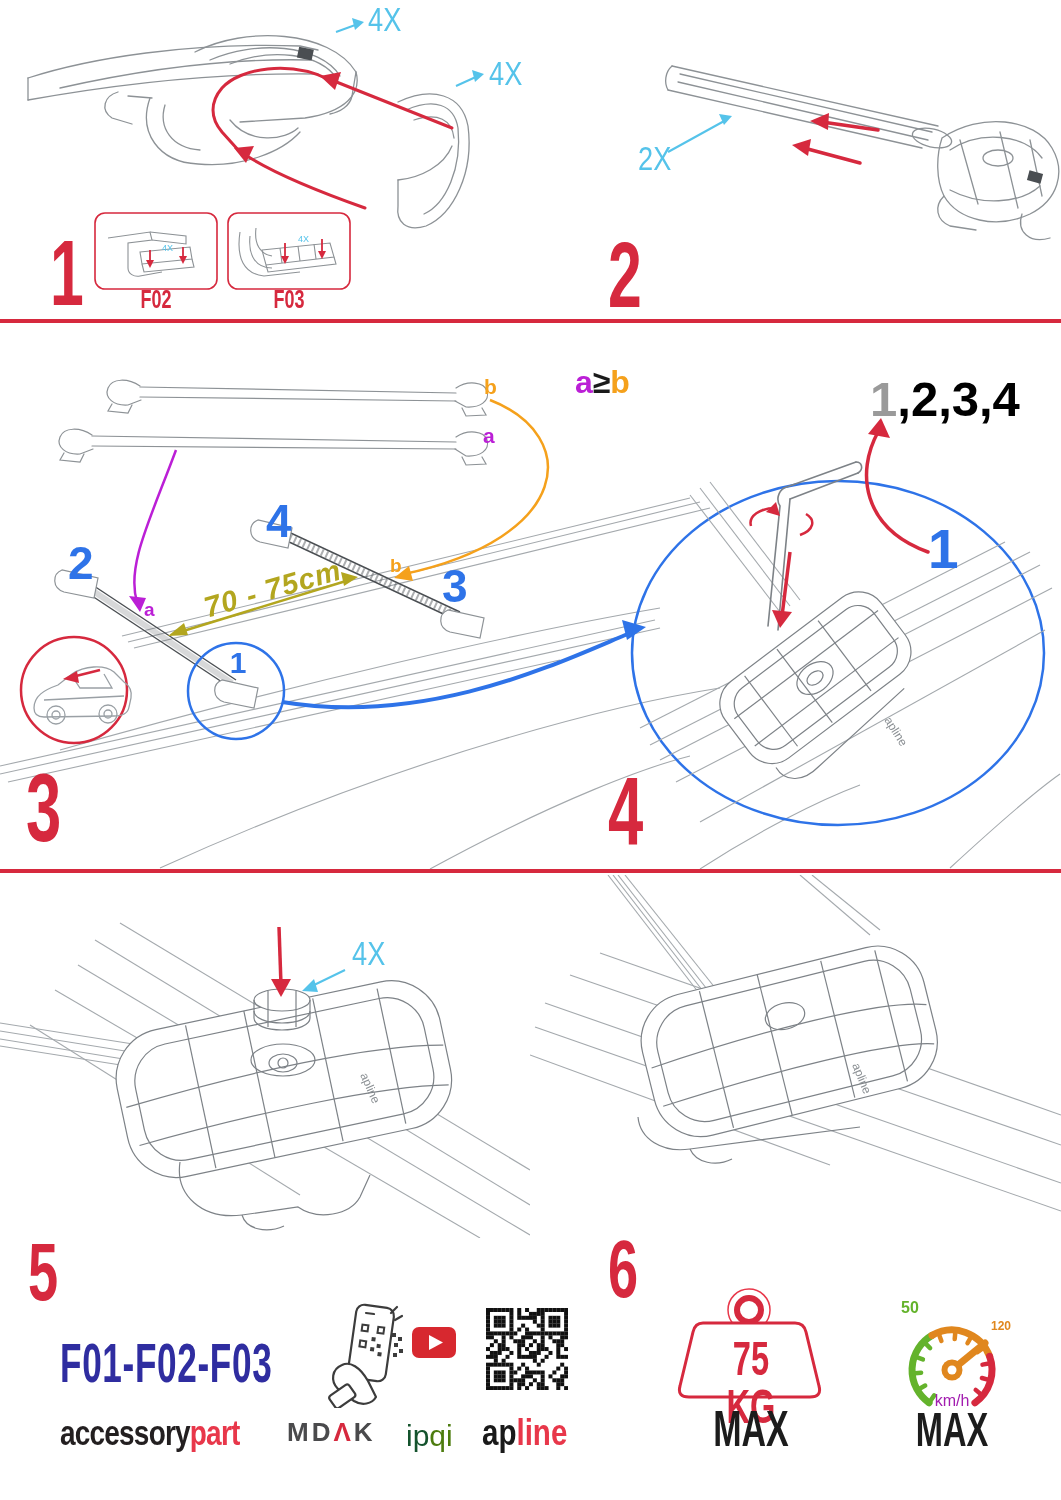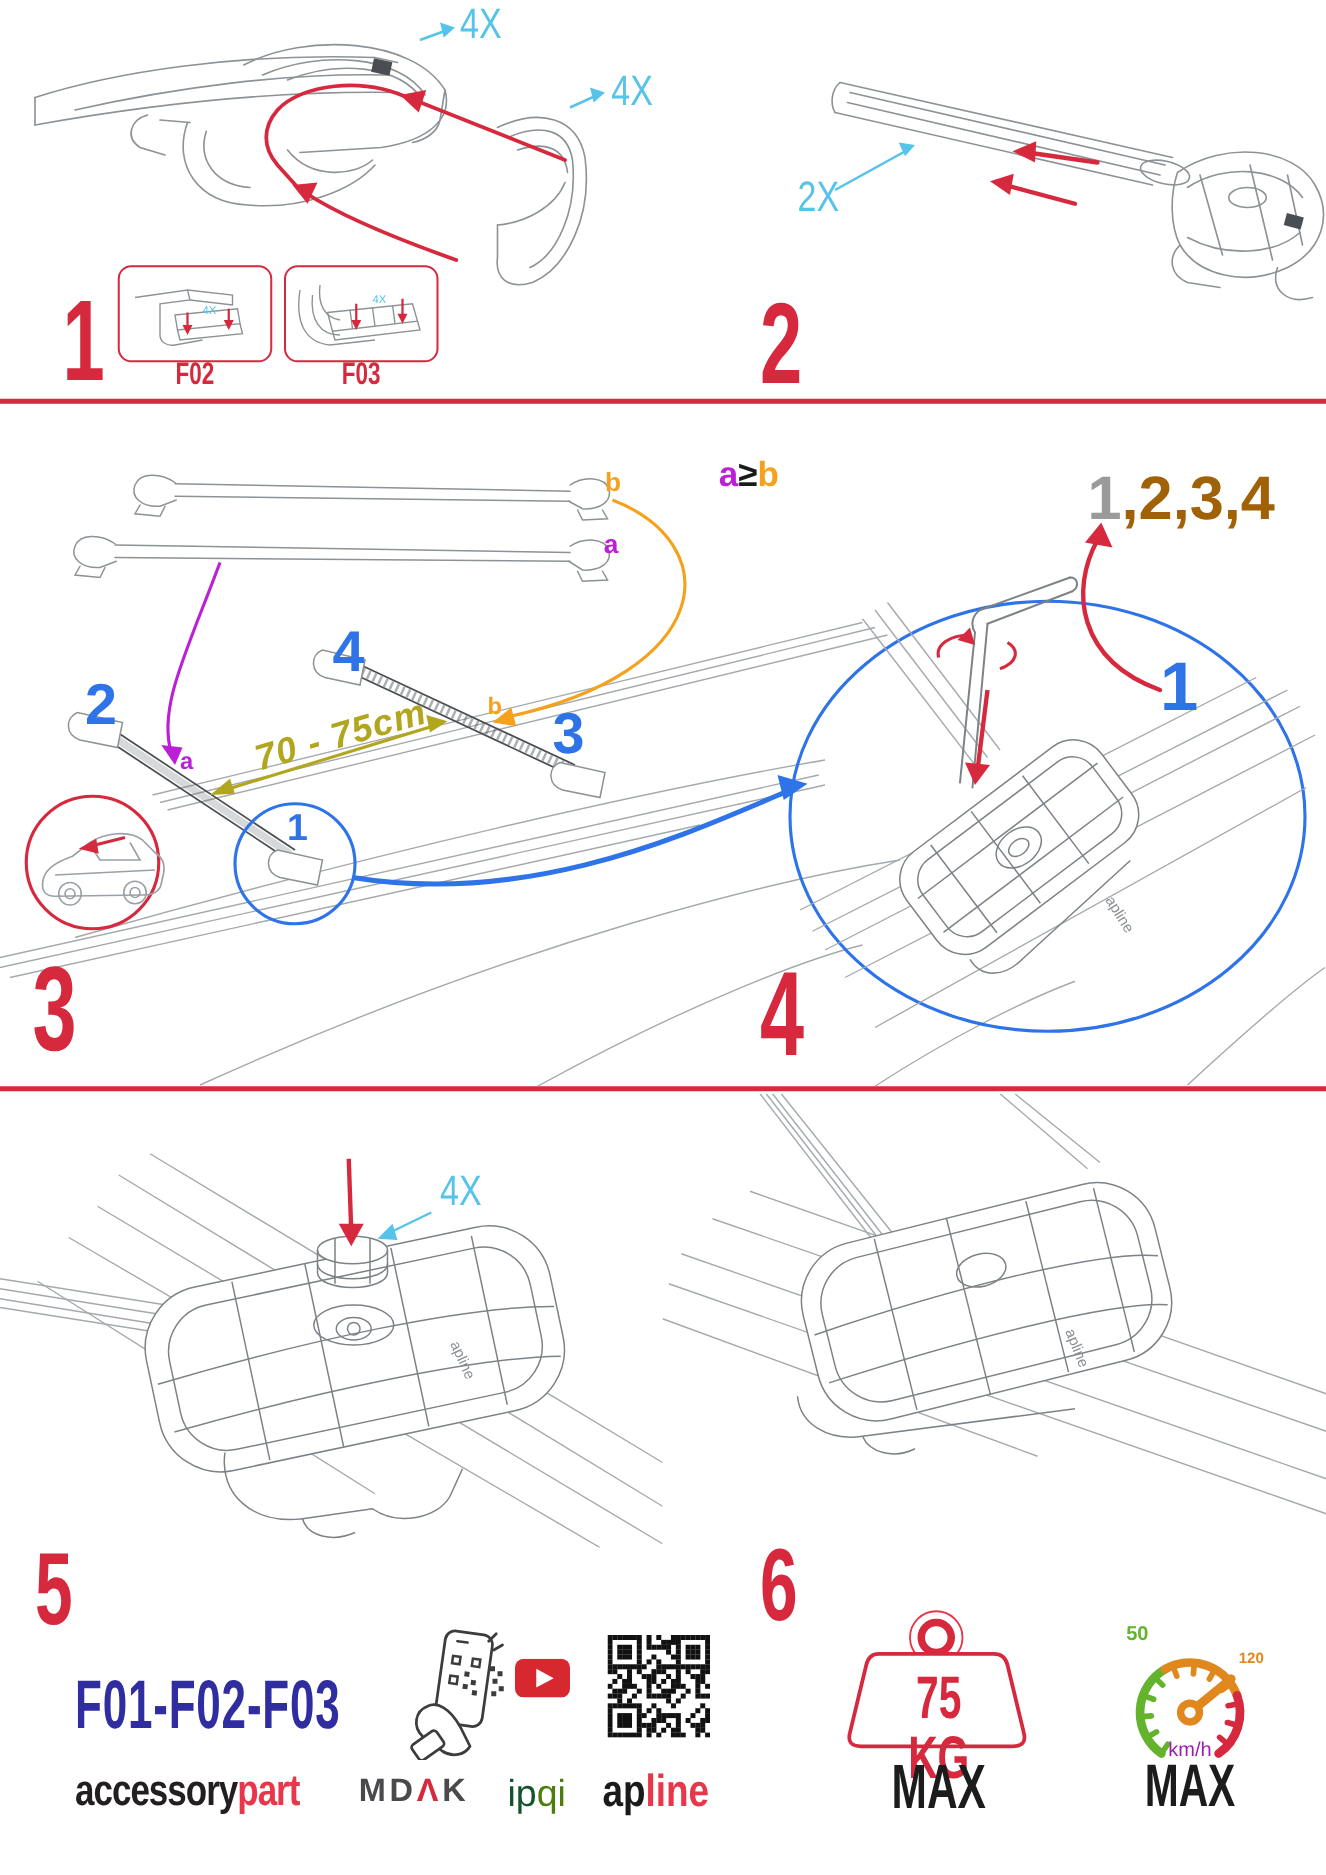--- a/index.html
+++ b/index.html
@@ -337,39 +337,39 @@
   <div class="abs num" style="left:608px;top:1228px;font-size:82px">6</div>
 
   <div class="abs qty" style="left:368px;top:2px;font-size:34px">4X</div>
   <div class="abs qty" style="left:489px;top:56px;font-size:34px">4X</div>
   <div class="abs qty" style="left:638px;top:141px;font-size:34px">2X</div>
   <div class="abs qty" style="left:352px;top:936px;font-size:34px">4X</div>
 
   <div class="abs insetlabel" style="left:95px;top:287px;width:122px;font-size:25px">F02</div>
   <div class="abs insetlabel" style="left:228px;top:287px;width:122px;font-size:25px">F03</div>
 
-  <div class="abs" style="left:575px;top:366px;font-size:28px;font-weight:700;line-height:1">
+  <div class="abs" style="left:575px;top:366px;font-size:32px;font-weight:700;line-height:1">
     <span style="color:#bb1fd6">a</span><span style="color:#1a1a1a">≥</span><span style="color:#f5a11c">b</span>
   </div>
 
   <div class="abs small-label" style="left:484px;top:376px;font-size:21px;color:#f5a11c">b</div>
   <div class="abs small-label" style="left:483px;top:425px;font-size:21px;color:#bb1fd6">a</div>
 
   <div class="abs bluepos" style="left:68px;top:540px;font-size:46px">2</div>
   <div class="abs bluepos" style="left:266px;top:498px;font-size:46px">4</div>
   <div class="abs bluepos" style="left:442px;top:563px;font-size:46px">3</div>
   <div class="abs bluepos" style="left:220px;top:648px;width:36px;text-align:center;font-size:30px">1</div>
 
   <div class="abs small-label" style="left:144px;top:600px;font-size:19px;color:#bb1fd6">a</div>
   <div class="abs small-label" style="left:390px;top:556px;font-size:19px;color:#f5a11c">b</div>
 
   <div class="abs" style="left:205px;top:592px;width:220px;font-size:29px;font-weight:700;font-style:italic;color:#b3a61f;transform:rotate(-16deg);transform-origin:0 50%;letter-spacing:1px">70 - 75cm</div>
 
   <div class="abs" style="left:870px;top:375px;font-size:49px;font-weight:700;line-height:1">
-    <span style="color:#9a9a9a">1</span><span style="color:#a16207">,2,3,4</span>
+    <span style="color:#9a9a9a">1</span><span style="color:#000000">,2,3,4</span>
   </div>
   <div class="abs bluepos" style="left:928px;top:522px;font-size:55px">1</div>
 
   <div class="abs" style="left:60px;top:1336px;font-size:55px;font-weight:700;color:#2f2da0;line-height:1;transform:scaleX(.64);transform-origin:0 0;letter-spacing:1px">F01-F02-F03</div>
 
   <div class="abs" style="left:60px;top:1415px;font-size:35px;font-weight:700;line-height:1;transform:scaleX(.8);transform-origin:0 0;letter-spacing:-1px">
     <span style="color:#231f20">accessory</span><span style="color:#e8374a">part</span>
   </div>
 
   <svg class="abs" style="left:328px;top:1303px" width="78" height="105" viewBox="0 0 78 105">

